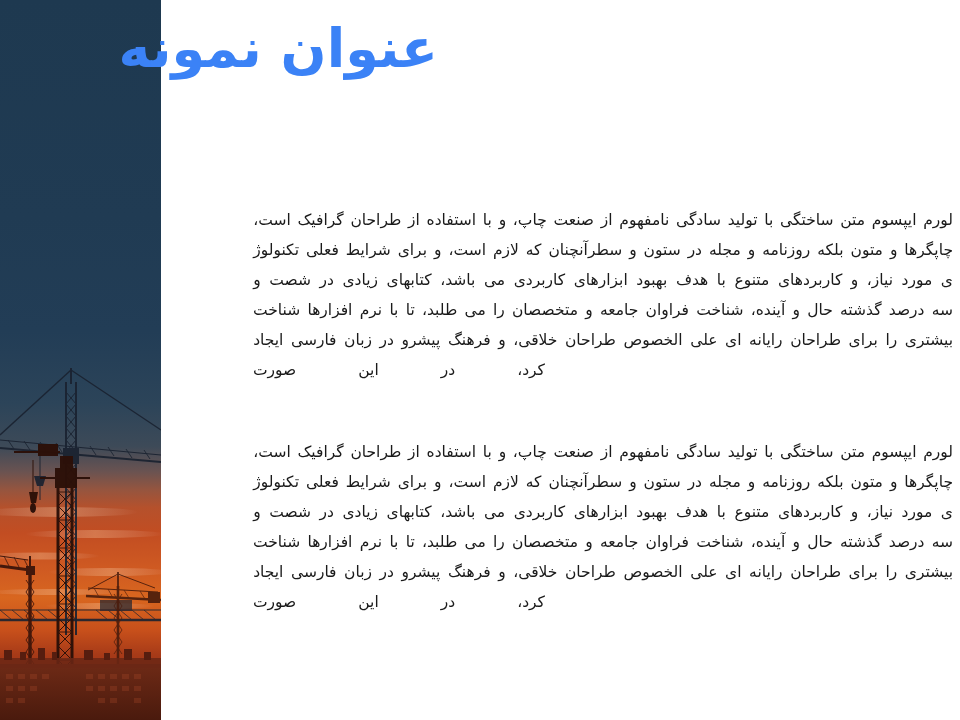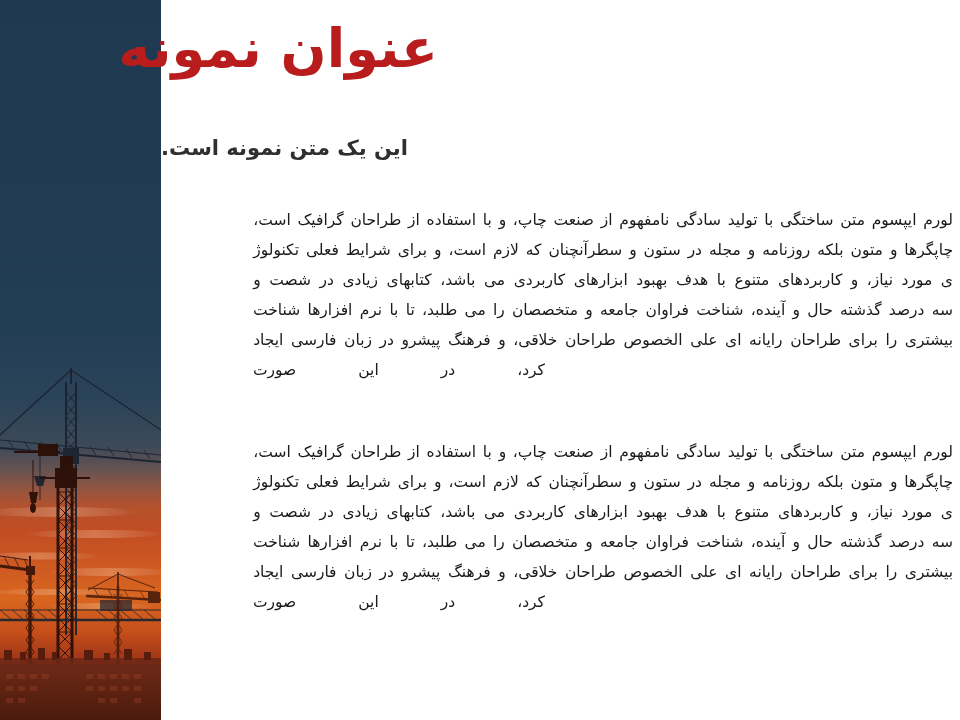--- a/index.html
+++ b/index.html
@@ -46,21 +46,21 @@
 
   .slide-title {
     position: absolute;
     right: 540px;     
     top: 18px;
     left: 0;
     text-align: right;
     padding-right: 0;
     font-size: 54px;
     font-weight: bold;
-    color: #b91c1c;
+    color: #3b82f6;
     line-height: 1.15;
     letter-spacing: 0;
     white-space: nowrap;
     direction: rtl;
   }
   .title-positioner {
     position: absolute;
     top: 18px;
     left: 17px;
     width: 260px;
@@ -304,23 +304,20 @@
       </g>
     </svg>
   </div>
 
   <div class="content">
 
     <div class="title-positioner">
       <div class="slide-title" style="position:static;">عنوان نمونه</div>
     </div>
 
-    <div class="subtitle">
-      <span class="subtitle-inner">این یک متن نمونه است.</span>
-    </div>
 
     <div class="body-block p1">
       <p>
         <span class="body-line stretch">
             <span>لورم</span>
             <span>ایپسوم</span>
             <span>متن</span>
             <span>ساختگی</span>
             <span>با</span>
             <span>تولید</span>

